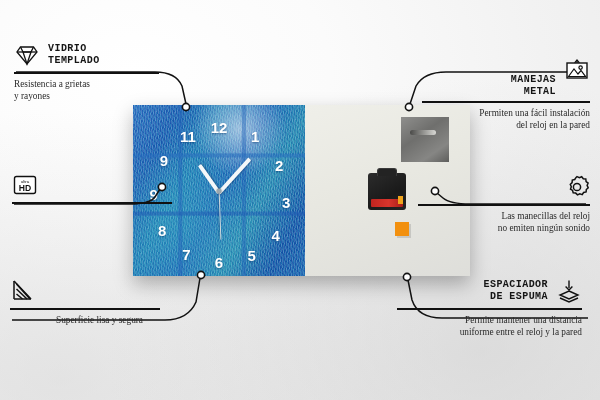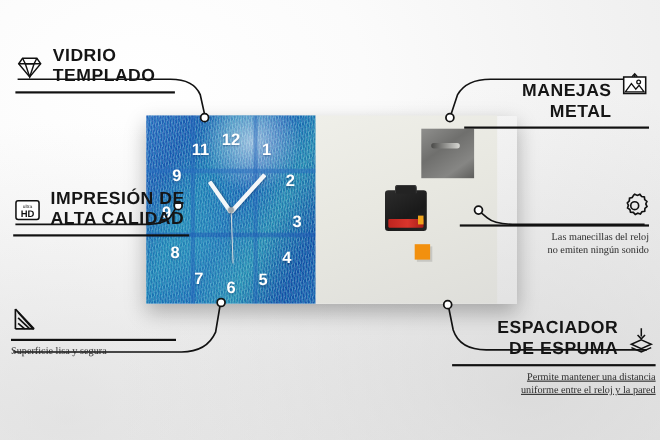--- a/index.html
+++ b/index.html
@@ -21,21 +21,21 @@
   }
 
   
   .photo{
     position:absolute;left:133px;top:105px;width:337px;height:171px;
     display:flex;
     box-shadow:0 8px 18px rgba(0,0,0,.28);
     z-index:3;
   }
   .photo .front{
-    position:relative;width:154px;height:100%;overflow:hidden;
+    position:relative;width:172px;height:100%;overflow:hidden;
     background:
       linear-gradient(118deg, #2f6fc4 0%, #1c5cb4 18%, #1f7fb9 34%, #1a63b8 52%, #2b8fb5 68%, #1452a8 86%, #1b62b2 100%);
   }
   .photo .front::before{
     content:"";position:absolute;inset:-20%;
     background:
       repeating-linear-gradient(102deg, rgba(255,255,255,.30) 0 1px, rgba(0,80,160,.18) 1px 2.4px),
       repeating-linear-gradient(78deg, rgba(60,220,210,.30) 0 1px, rgba(10,60,140,.16) 1px 3px);
     opacity:.75;
     transform:rotate(-7deg);
@@ -91,22 +91,22 @@
     position:absolute;left:90px;top:117px;width:14px;height:14px;
     background:#f2900e;box-shadow:2px 2px 0 rgba(0,0,0,.12);
   }
 
   
   .callout{position:absolute;z-index:6;}
   .callout .head{display:flex;align-items:center;gap:8px;}
   .callout.left .head{justify-content:flex-start;}
   .callout.right .head{justify-content:flex-end;}
   .title{
-    font-family:Liberation Sans, sans-serif;font-weight:700;
-    font-size:16px;line-height:1.16;letter-spacing:.45px;color:#151515;
+    font-family:Liberation Mono, monospace;font-weight:700;
+    font-size:10px;line-height:1.16;letter-spacing:.45px;color:#151515;
   }
   .callout.left .title{text-align:left;}
   .callout.right .title{text-align:right;}
   .rule{height:1.6px;background:#111;margin-top:4px;}
   .sub{
     font-family:"Liberation Serif", serif;font-size:9.3px;line-height:1.32;
     color:#2a2a2a;margin-top:4px;white-space:pre-line;
   }
   .callout.right .sub{text-align:right;}
 
@@ -184,102 +184,104 @@
           <path d="M3 10 H23"></path>
               <path d="M6.5 5 L9 10 L13 22 L17 10 L19.5 5"></path>
               <path d="M9 10 H17"></path>
         </g>
           </svg>
       </span>
       <div class="title" style="white-space: pre-line;">VIDRIO
 TEMPLADO</div>
     </div>
     <div class="rule"></div>
+    <div class="sub" style="white-space: pre-line;">Resistencia a grietas
+y rayones</div>
   </div>
 
   <div class="callout left" style="left:12px;top:172px;width:160px;">
     <div class="head">
       <span class="ico">
         <svg viewBox="0 0 26 26">
           <rect x="2.5" y="4.5" width="21" height="17" rx="2" fill="#fff" stroke="#111" stroke-width="1.4"></rect>
           <text x="13" y="11.4" text-anchor="middle" font-family="Liberation Sans, sans-serif" font-size="4.4" fill="#111">ultra</text>
           <text x="13" y="19.2" text-anchor="middle" font-family="Liberation Sans, sans-serif" font-size="8.6" font-weight="bold" fill="#111">HD</text>
         </svg>
       </span>
-      <div class="title" style="white-space: pre-line;">IMPRESIÓN DE
-ALTA CALIDAD</div>
     </div>
     <div class="rule"></div>
   </div>
 
   <div class="callout left" style="left:10px;top:278px;width:150px;">
     <div class="head">
       <span class="ico">
         <svg viewBox="0 0 26 26">
             <g stroke="#111" stroke-width="1.5" fill="none">
           <path d="M4 3 L4 21"></path>
               <path d="M4 3 L21 21"></path>
           <path d="M6.5 6 L20 21"></path>
               <path d="M6.5 11 L17 21"></path>
               <path d="M6.5 16 L12.5 21"></path>
           <path d="M4 21 H21"></path>
         </g>
           </svg>
       </span>
     </div>
     <div class="rule"></div>
-    <div class="sub" style="white-space: pre-line;">Superficie lisa y segura</div>
+    <div class="sub" style="white-space: pre-line; margin-left: 46px;">Superficie lisa y segura</div>
   </div>
 
   <div class="callout right" style="right:10px;top:42px;width:168px;">
     <div class="head">
       <div class="title" style="white-space: pre-line; margin-top: 32px;">MANEJAS
 METAL</div>
       <span class="ico">
         <svg viewBox="0 0 26 26">
           <rect x="3" y="6" width="20" height="15" fill="#fff" stroke="#111" stroke-width="1.4"></rect>
           <path d="M4.5 19.5 L10 12 L14 17 L17 13.5 L21.5 19.5 Z" fill="none" stroke="#111" stroke-width="1.2"></path>
           <circle cx="16.6" cy="10.6" r="1.7" fill="none" stroke="#111" stroke-width="1.2"></circle>
           <path d="M13 6 L13 3.2" stroke="#111" stroke-width="1.2"></path>
           <path d="M10.6 5.8 L13 3 L15.4 5.8" fill="none" stroke="#111" stroke-width="1.2"></path>
         </svg>
       </span>
     </div>
     <div class="rule"></div>
+    <div class="sub" style="white-space: pre-line;">Permiten una fácil instalación
+del reloj en la pared</div>
   </div>
 
   <div class="callout right" style="right:10px;top:174px;width:172px;">
     <div class="head">
       <span class="ico">
         <svg viewBox="0 0 26 26">
             <g fill="none" stroke="#111" stroke-width="1.5">
           <path d="M13 2.6 l2.4 1.1 2.3 -1 1.6 2 2.5 .3 .3 2.5 2 1.6 -1 2.3 1.1 2.4 -1.9 1.7 -.2 2.5 -2.5 .5 -1.4 2.1 -2.4 -.8 -2.3 1.1 -1.8 -1.8 -2.5 -.2 -.6 -2.4 -2.1 -1.4 .8 -2.4 -1 -2.3 1.8 -1.8 .2 -2.5 2.4 -.6 1.4 -2.1 Z"></path>
           <circle cx="13" cy="13" r="3.6"></circle>
         </g>
           </svg>
       </span>
     </div>
     <div class="rule"></div>
     <div class="sub" style="white-space: pre-line;">Las manecillas del reloj
 no emiten ningún sonido</div>
   </div>
 
-  <div class="callout right" style="right:4px;top:278px;width:185px;margin-top:12px;">
+  <div class="callout right" style="right:18px;top:278px;width:185px;">
     <div class="head">
       <div class="title" style="white-space: pre-line;">ESPACIADOR
 DE ESPUMA</div>
       <span class="ico">
         <svg viewBox="0 0 26 26">
             <g fill="none" stroke="#111" stroke-width="1.4">
           <path d="M13 2.5 V10"></path>
           <path d="M9.6 8.6 L13 12 L16.4 8.6"></path>
           <path d="M13 13 L22 17 L13 21 L4 17 Z"></path>
           <path d="M4 20 L13 24 L22 20"></path>
         </g>
           </svg>
       </span>
     </div>
     <div class="rule"></div>
-    <div class="sub" style="white-space: pre-line; text-decoration: underline;">Permite mantener una distancia
+    <div class="sub" style="white-space: pre-line;">Permite mantener una distancia
 uniforme entre el reloj y la pared</div>
   </div>
 
 </div>
 
 </body></html>

